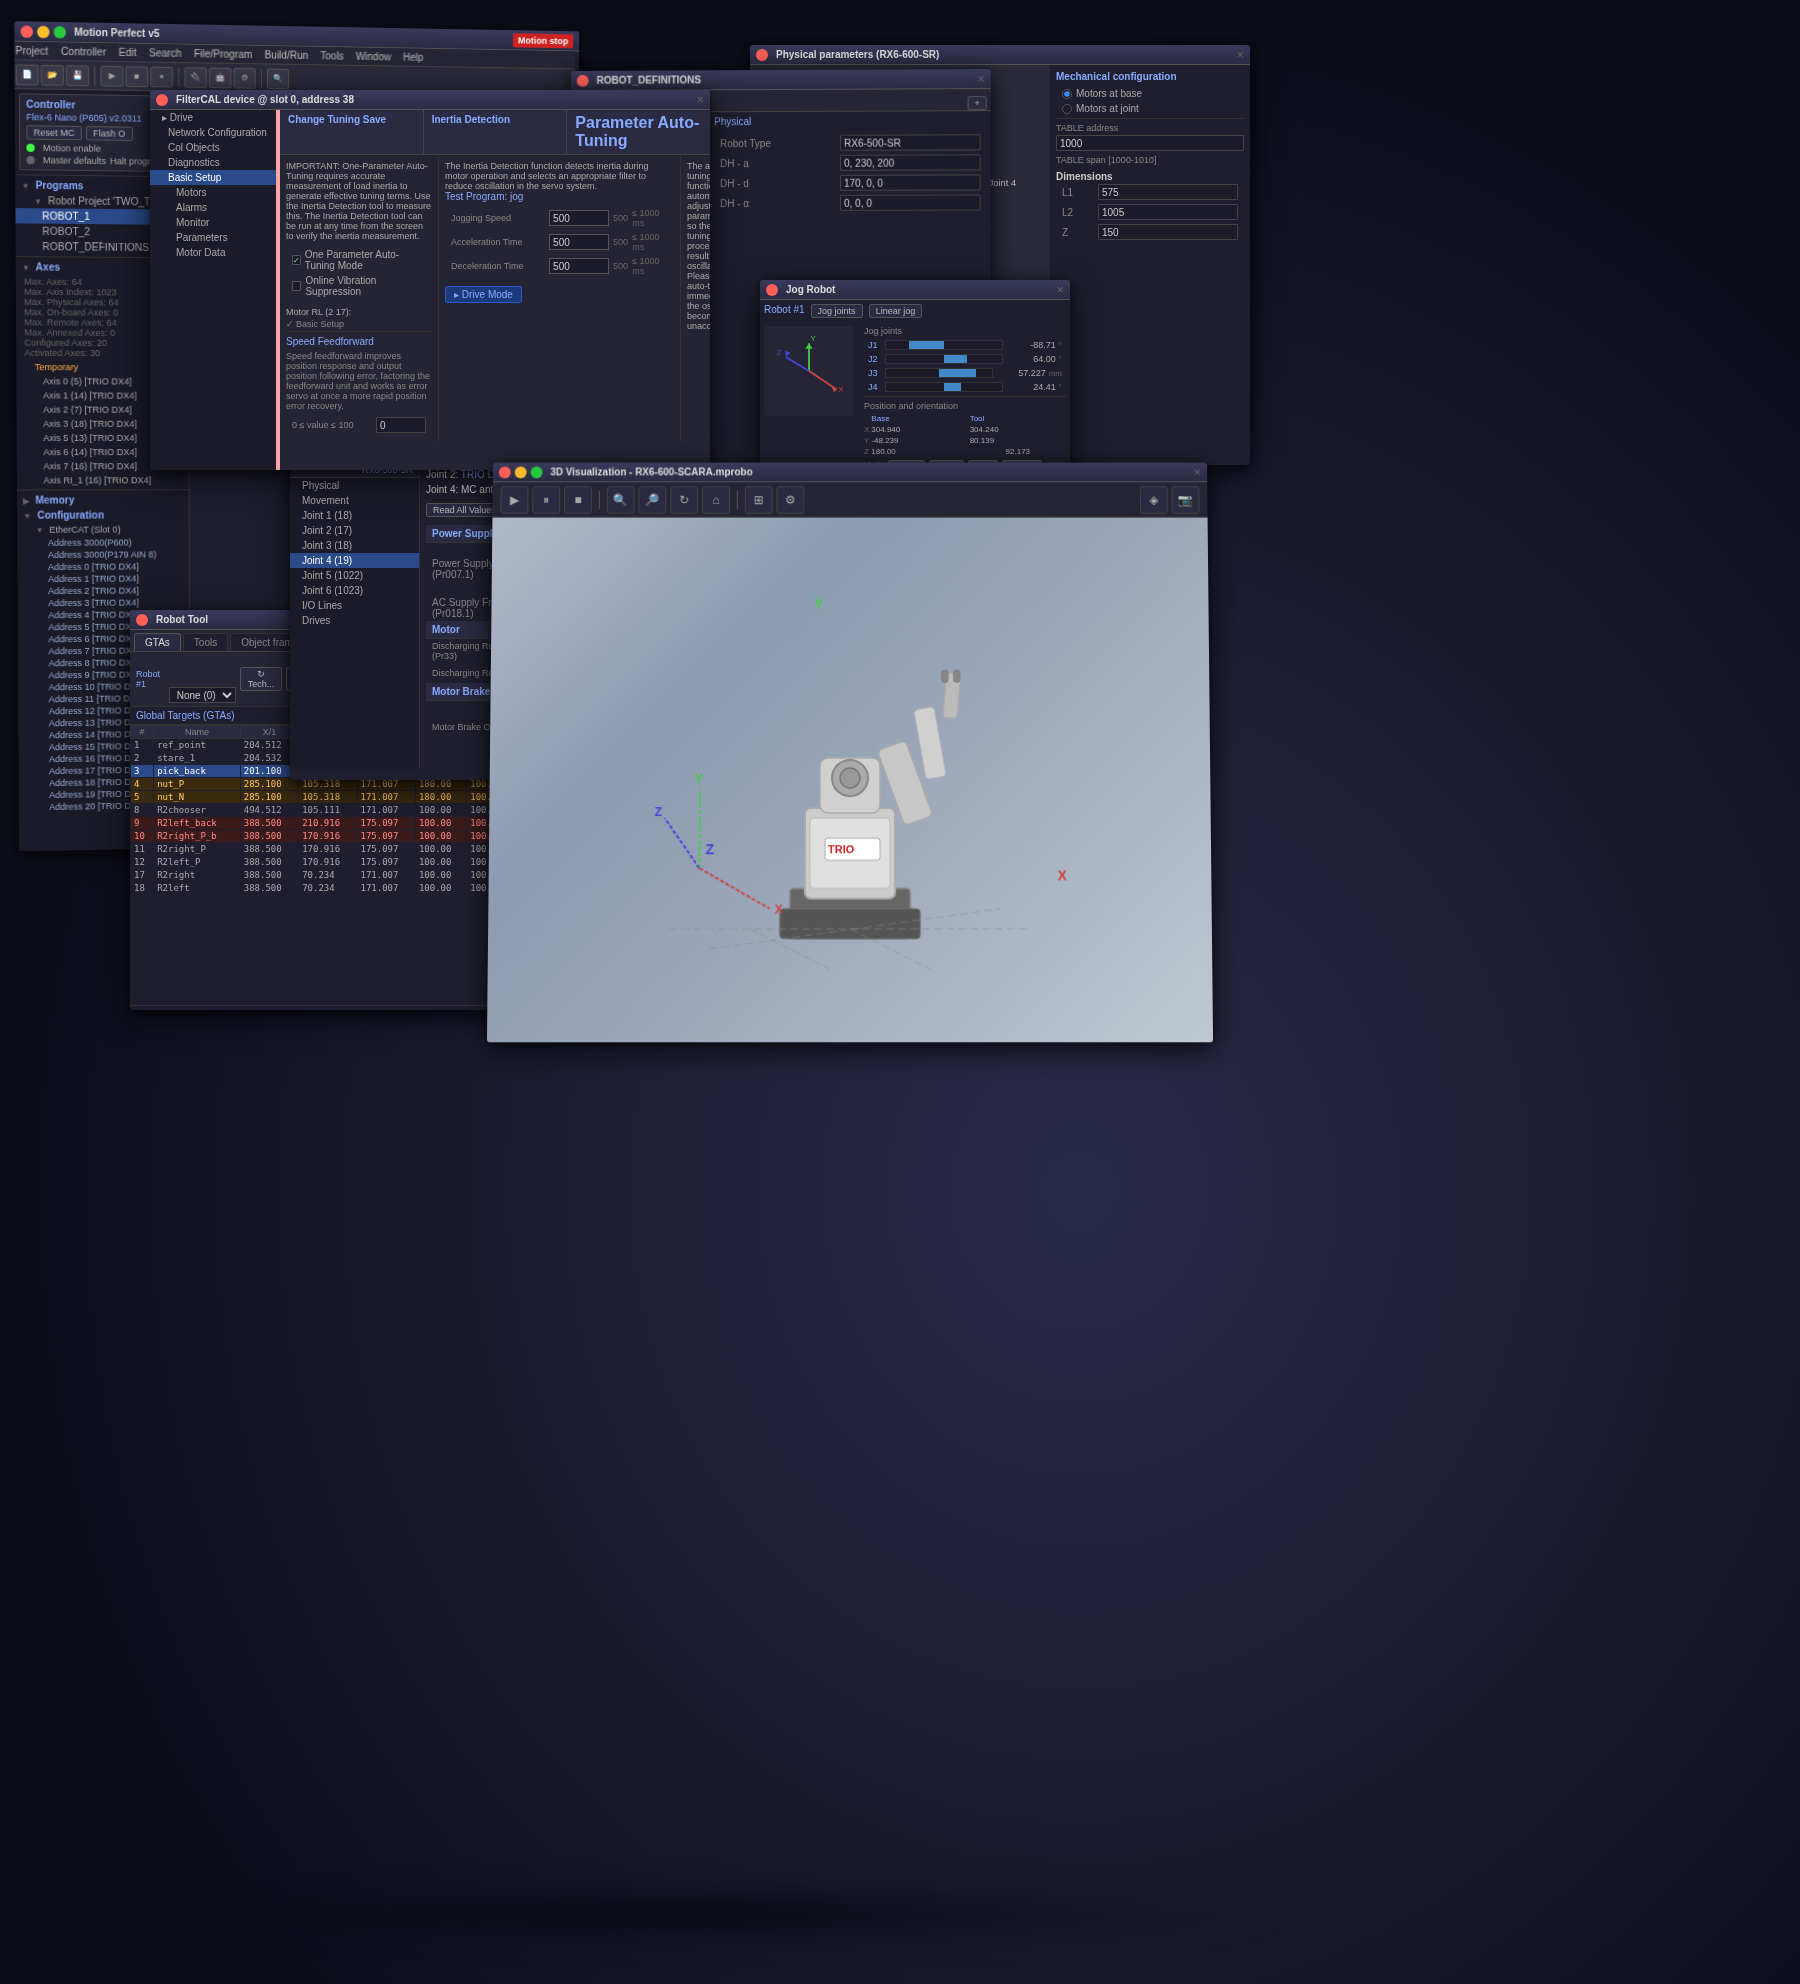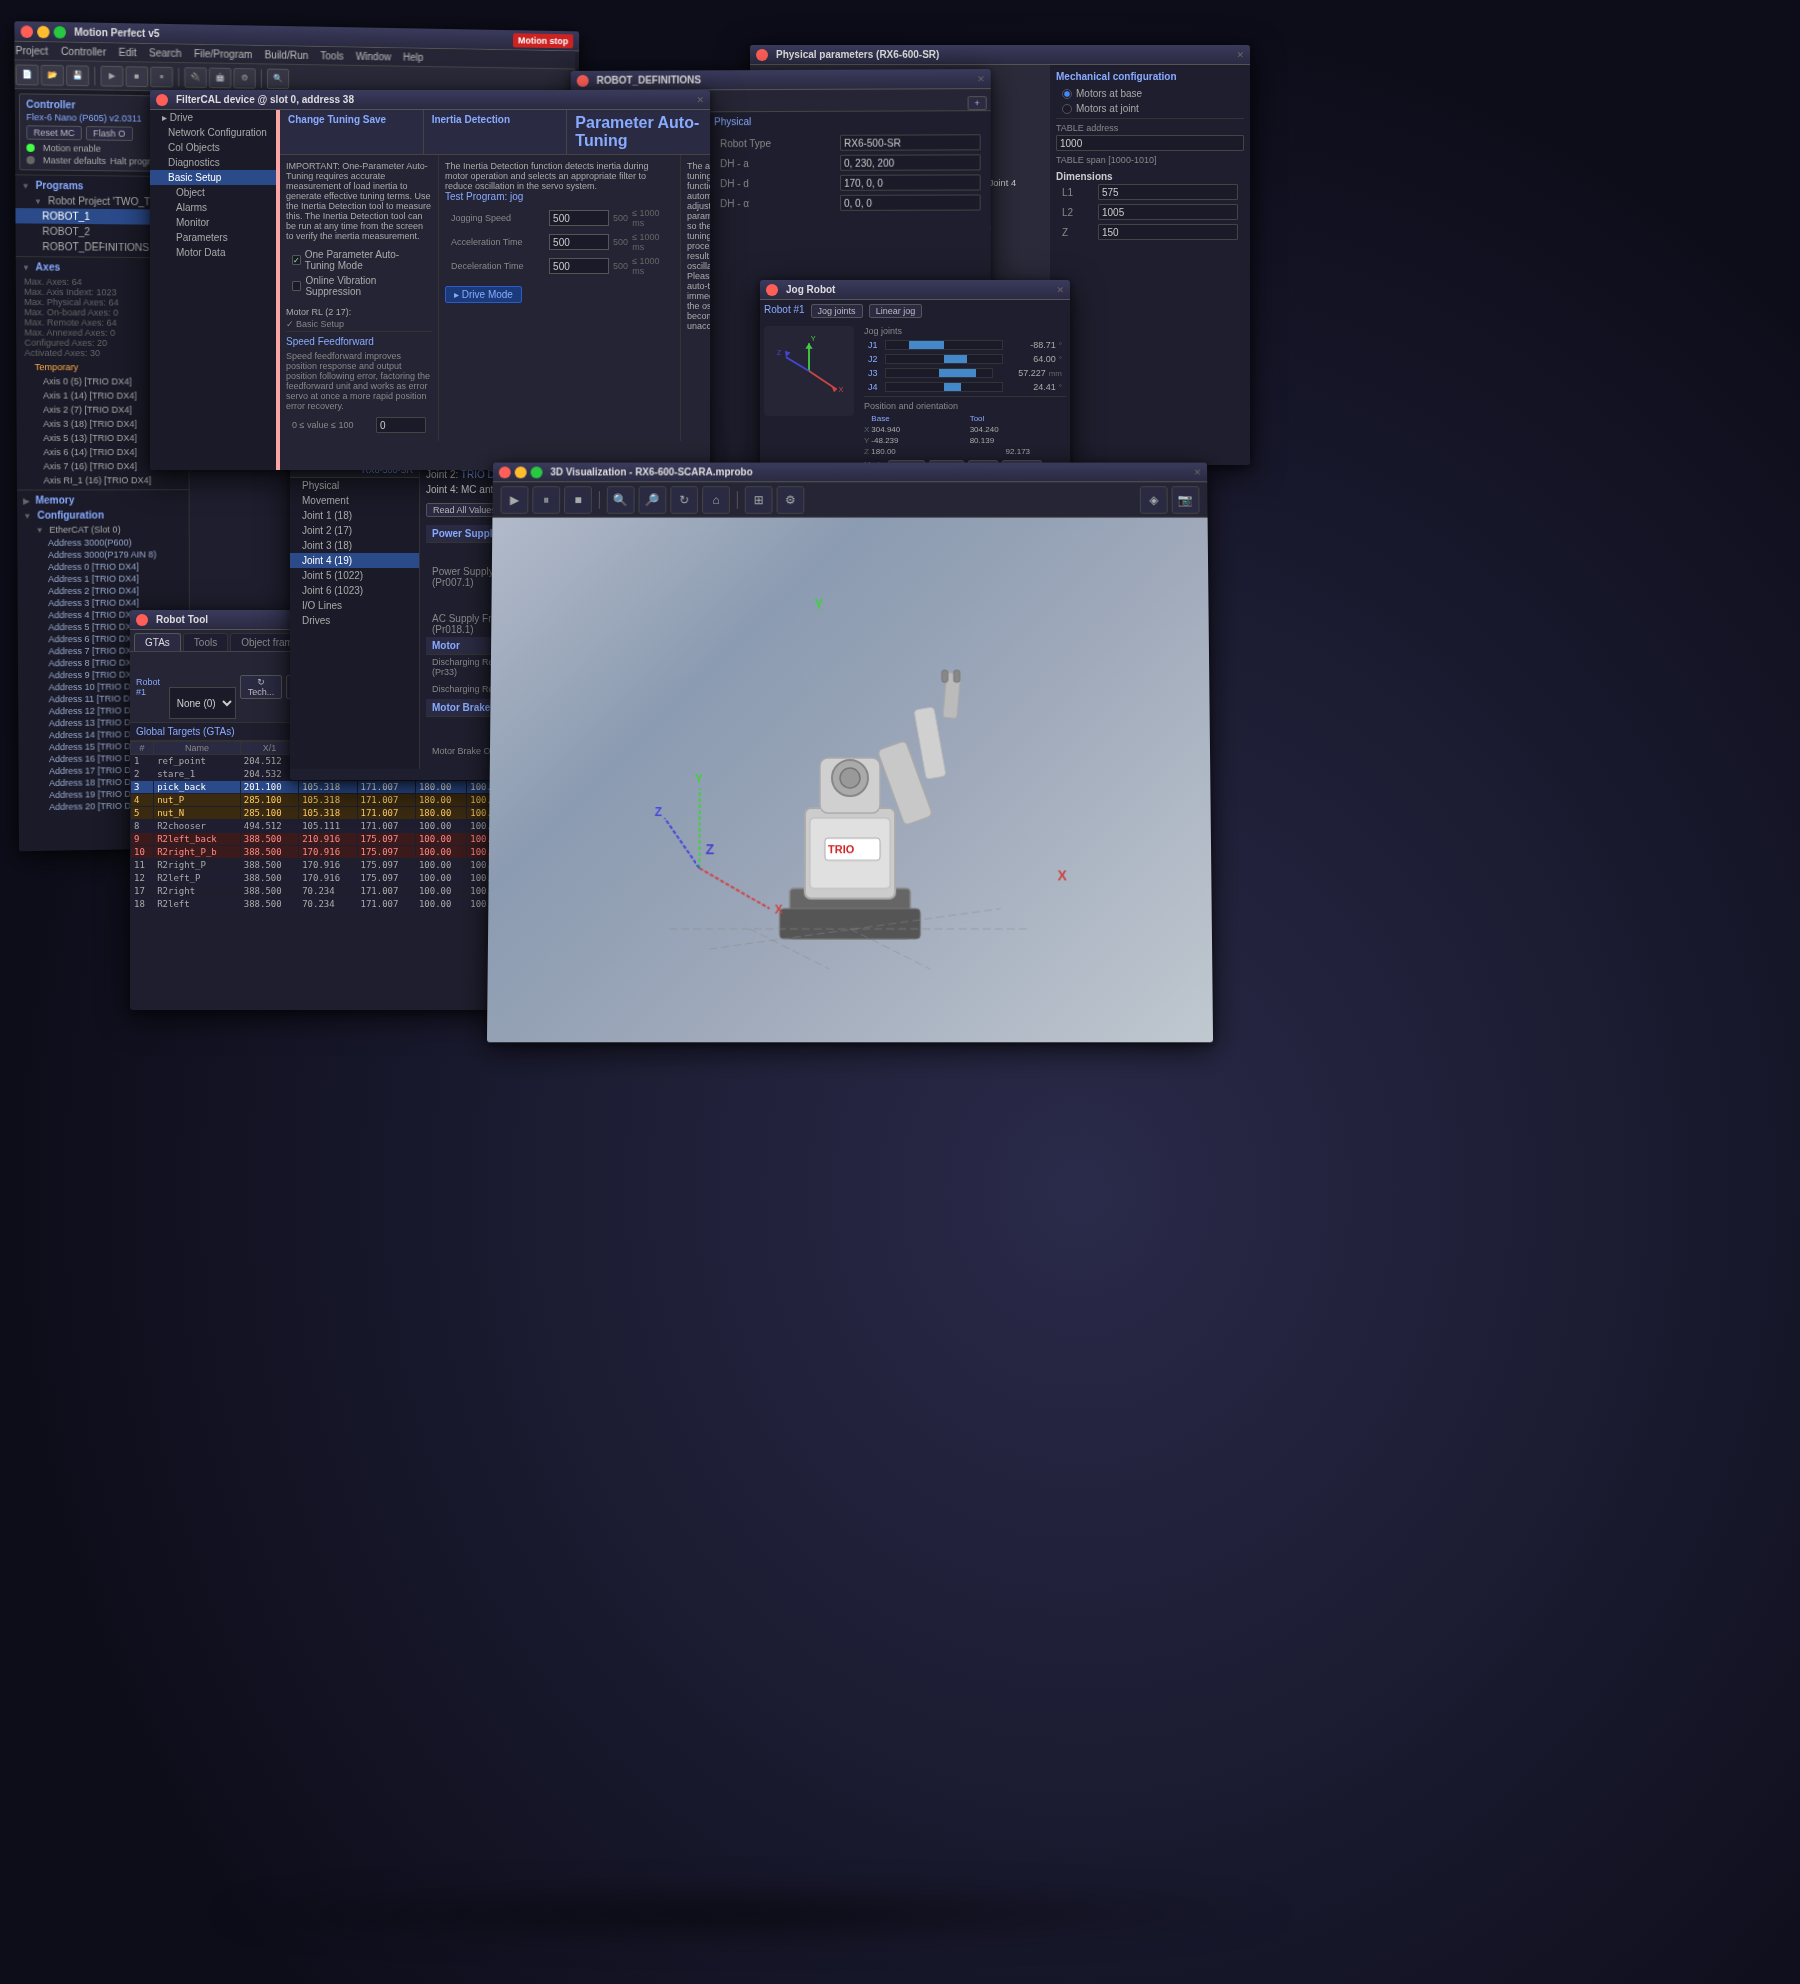--- a/index.html
+++ b/index.html
@@ -671,21 +671,21 @@
       background: #cc2222;
       color: white;
       font-size: 9px;
       padding: 2px 5px;
       border-radius: 2px;
       font-weight: bold;
     }
 
     
     .select-field {
-      height: 32px;
+      height: 16px;
       background: #1a1a28;
       border: 1px solid #444;
       color: #ccc;
       font-size: 10px;
       padding: 0 3px;
       margin-top: 32px;
     }
   </style>
 </head>
 <body>
@@ -1066,21 +1066,21 @@
     <span style="margin-left:auto;font-size:9px;color:#666;">✕</span>
   </div>
   <div style="display:flex;height:calc(100% - 20px);">
 
     <div style="width:130px;background:#1a1a28;border-right:4px solid #fca5a5;">
       <div class="tree-item">▸ Drive</div>
       <div class="tree-item indent1">Network Configuration</div>
       <div class="tree-item indent1">Col Objects</div>
       <div class="tree-item indent1">Diagnostics</div>
       <div class="tree-item indent1 selected">Basic Setup</div>
-      <div class="tree-item indent2">Object</div>
+      <div class="tree-item indent2">Motors</div>
       <div class="tree-item indent2">Alarms</div>
       <div class="tree-item indent2">Monitor</div>
       <div class="tree-item indent2">Parameters</div>
       <div class="tree-item indent2">Motor Data</div>
     </div>
 
     <div style="flex:1;overflow:auto;">
 
       <div style="display:flex;background:#2a2a42;border-bottom:1px solid #444;">
         <div style="flex:1;padding:4px 8px;font-size:10px;color:#88aaff;font-weight:bold;border-right:1px solid #444;">Change Tuning Save</div>

